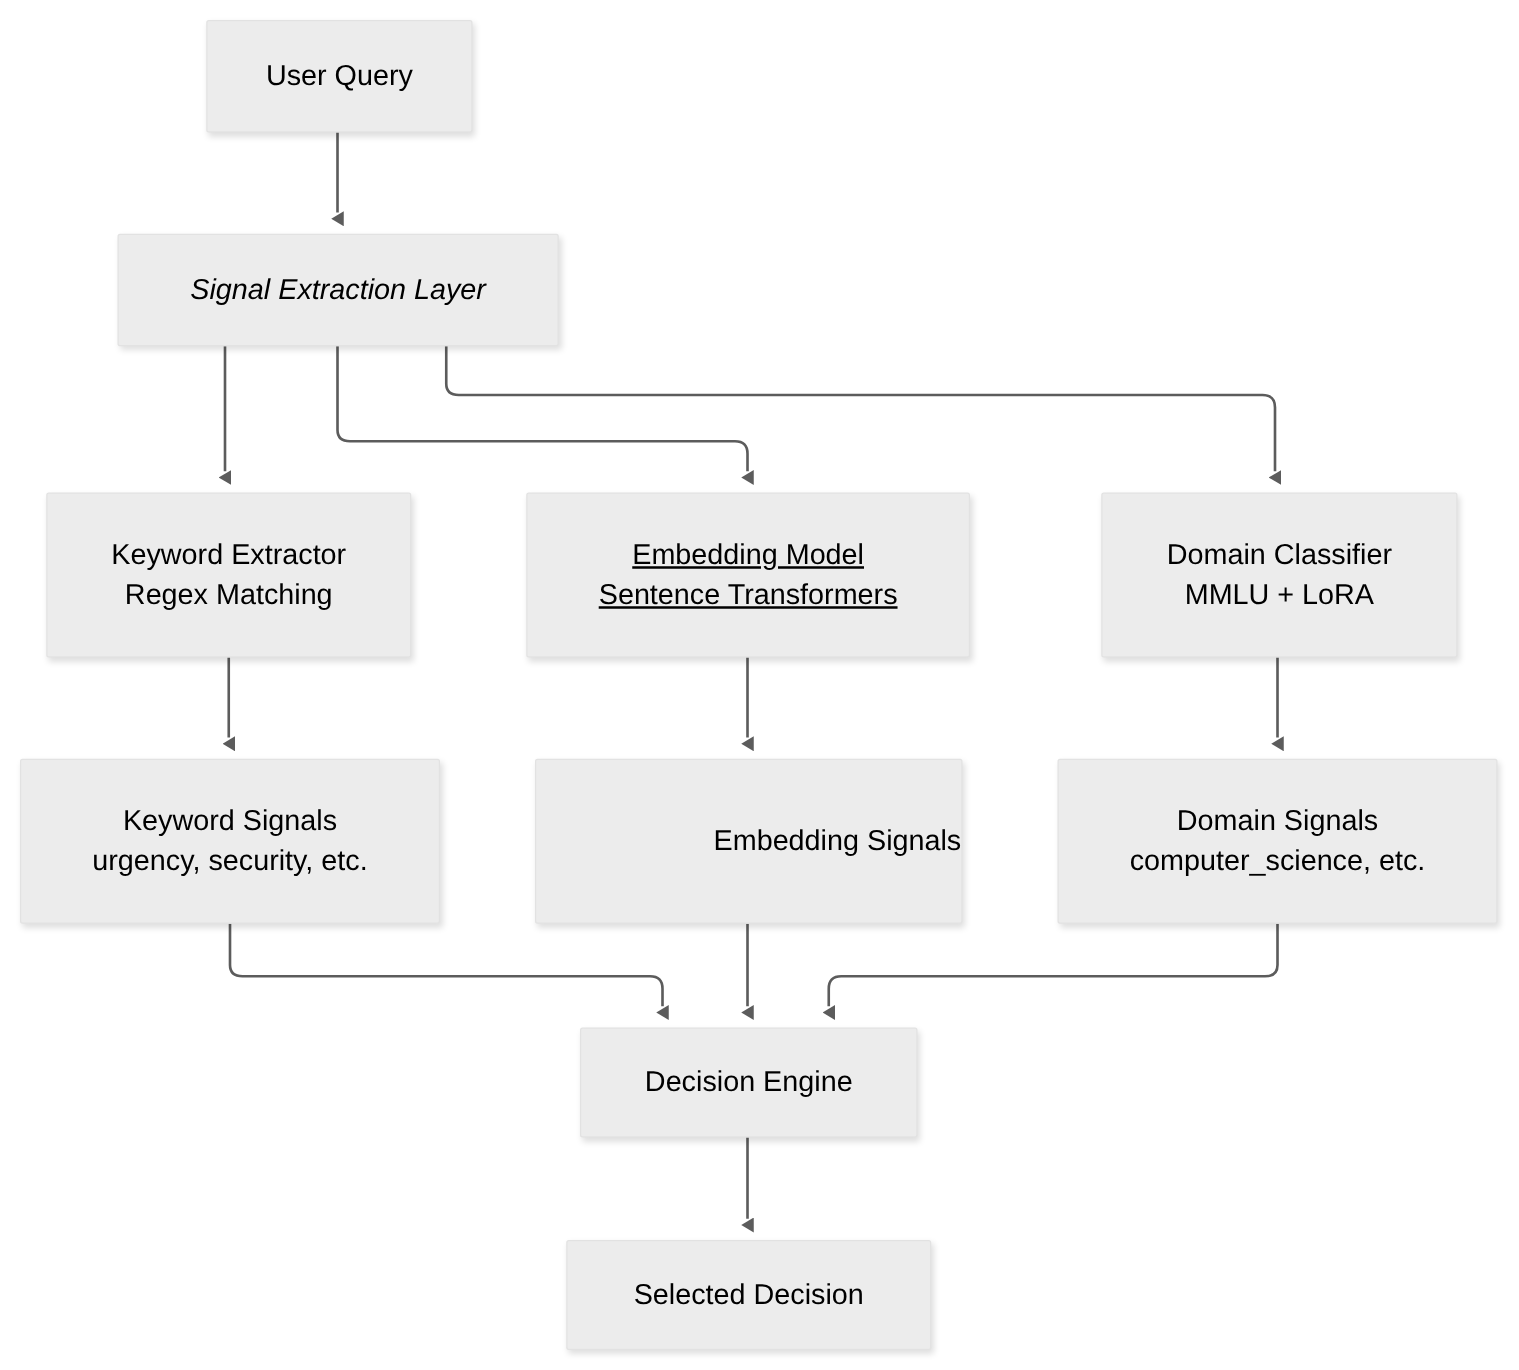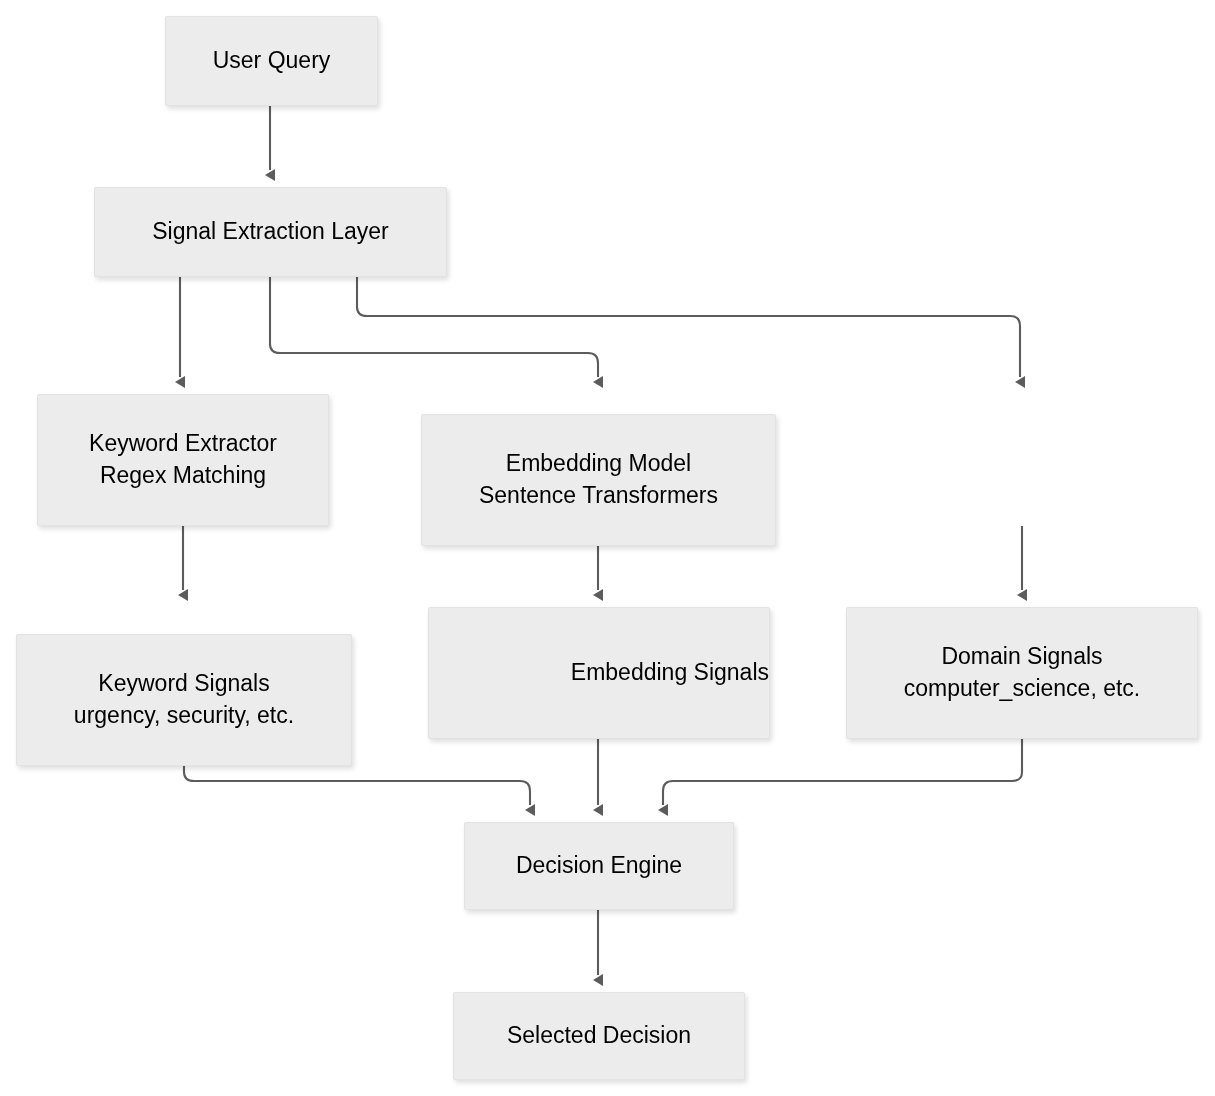--- a/index.html
+++ b/index.html
@@ -82,36 +82,40 @@
       <path d="M 1022,739 L 1022,772 Q 1022,781 1012,781 L 673,781 Q 663,781 663,791 L 663,805" marker-end="url(#arrow)"></path>
 
       <path d="M 598,910 L 598,975" marker-end="url(#arrow)"></path>
     </g>
   </svg>
 
   <div class="node" style="left:165px; top:16px; width:213px; height:90px;">
     <span>User Query</span>
   </div>
 
-  <div class="node" style="left:94px; top:187px; width:353px; height:90px;">
+  <div class="node" style="left:94px; top:187px; width:353px; height:90px;font-style:italic;">
     <span>Signal Extraction Layer</span>
   </div>
 
   <div class="node" style="left:37px; top:394px; width:292px; height:132px;">
     <span>Keyword Extractor</span>
     <span class="line2">Regex Matching</span>
   </div>
 
-  <div class="node" style="left:421px; top:414px; width:355px; height:132px;">
+  <div class="node" style="left:421px; top:394px; width:355px; height:132px;text-decoration:underline;">
     <span>Embedding Model</span>
     <span class="line2">Sentence Transformers</span>
   </div>
 
+  <div class="node" style="left:881px; top:394px; width:285px; height:132px;">
+    <span>Domain Classifier</span>
+    <span class="line2">MMLU + LoRA</span>
+  </div>
 
-  <div class="node" style="left:16px; top:634px; width:336px; height:132px;">
+  <div class="node" style="left:16px; top:607px; width:336px; height:132px;">
     <span>Keyword Signals</span>
     <span class="line2">urgency, security, etc.</span>
   </div>
 
   <div class="node" style="left:428px; top:607px; width:342px; height:132px;align-items:flex-end;">
     <span>Embedding Signals</span>
   </div>
 
   <div class="node" style="left:846px; top:607px; width:352px; height:132px;">
     <span>Domain Signals</span>

